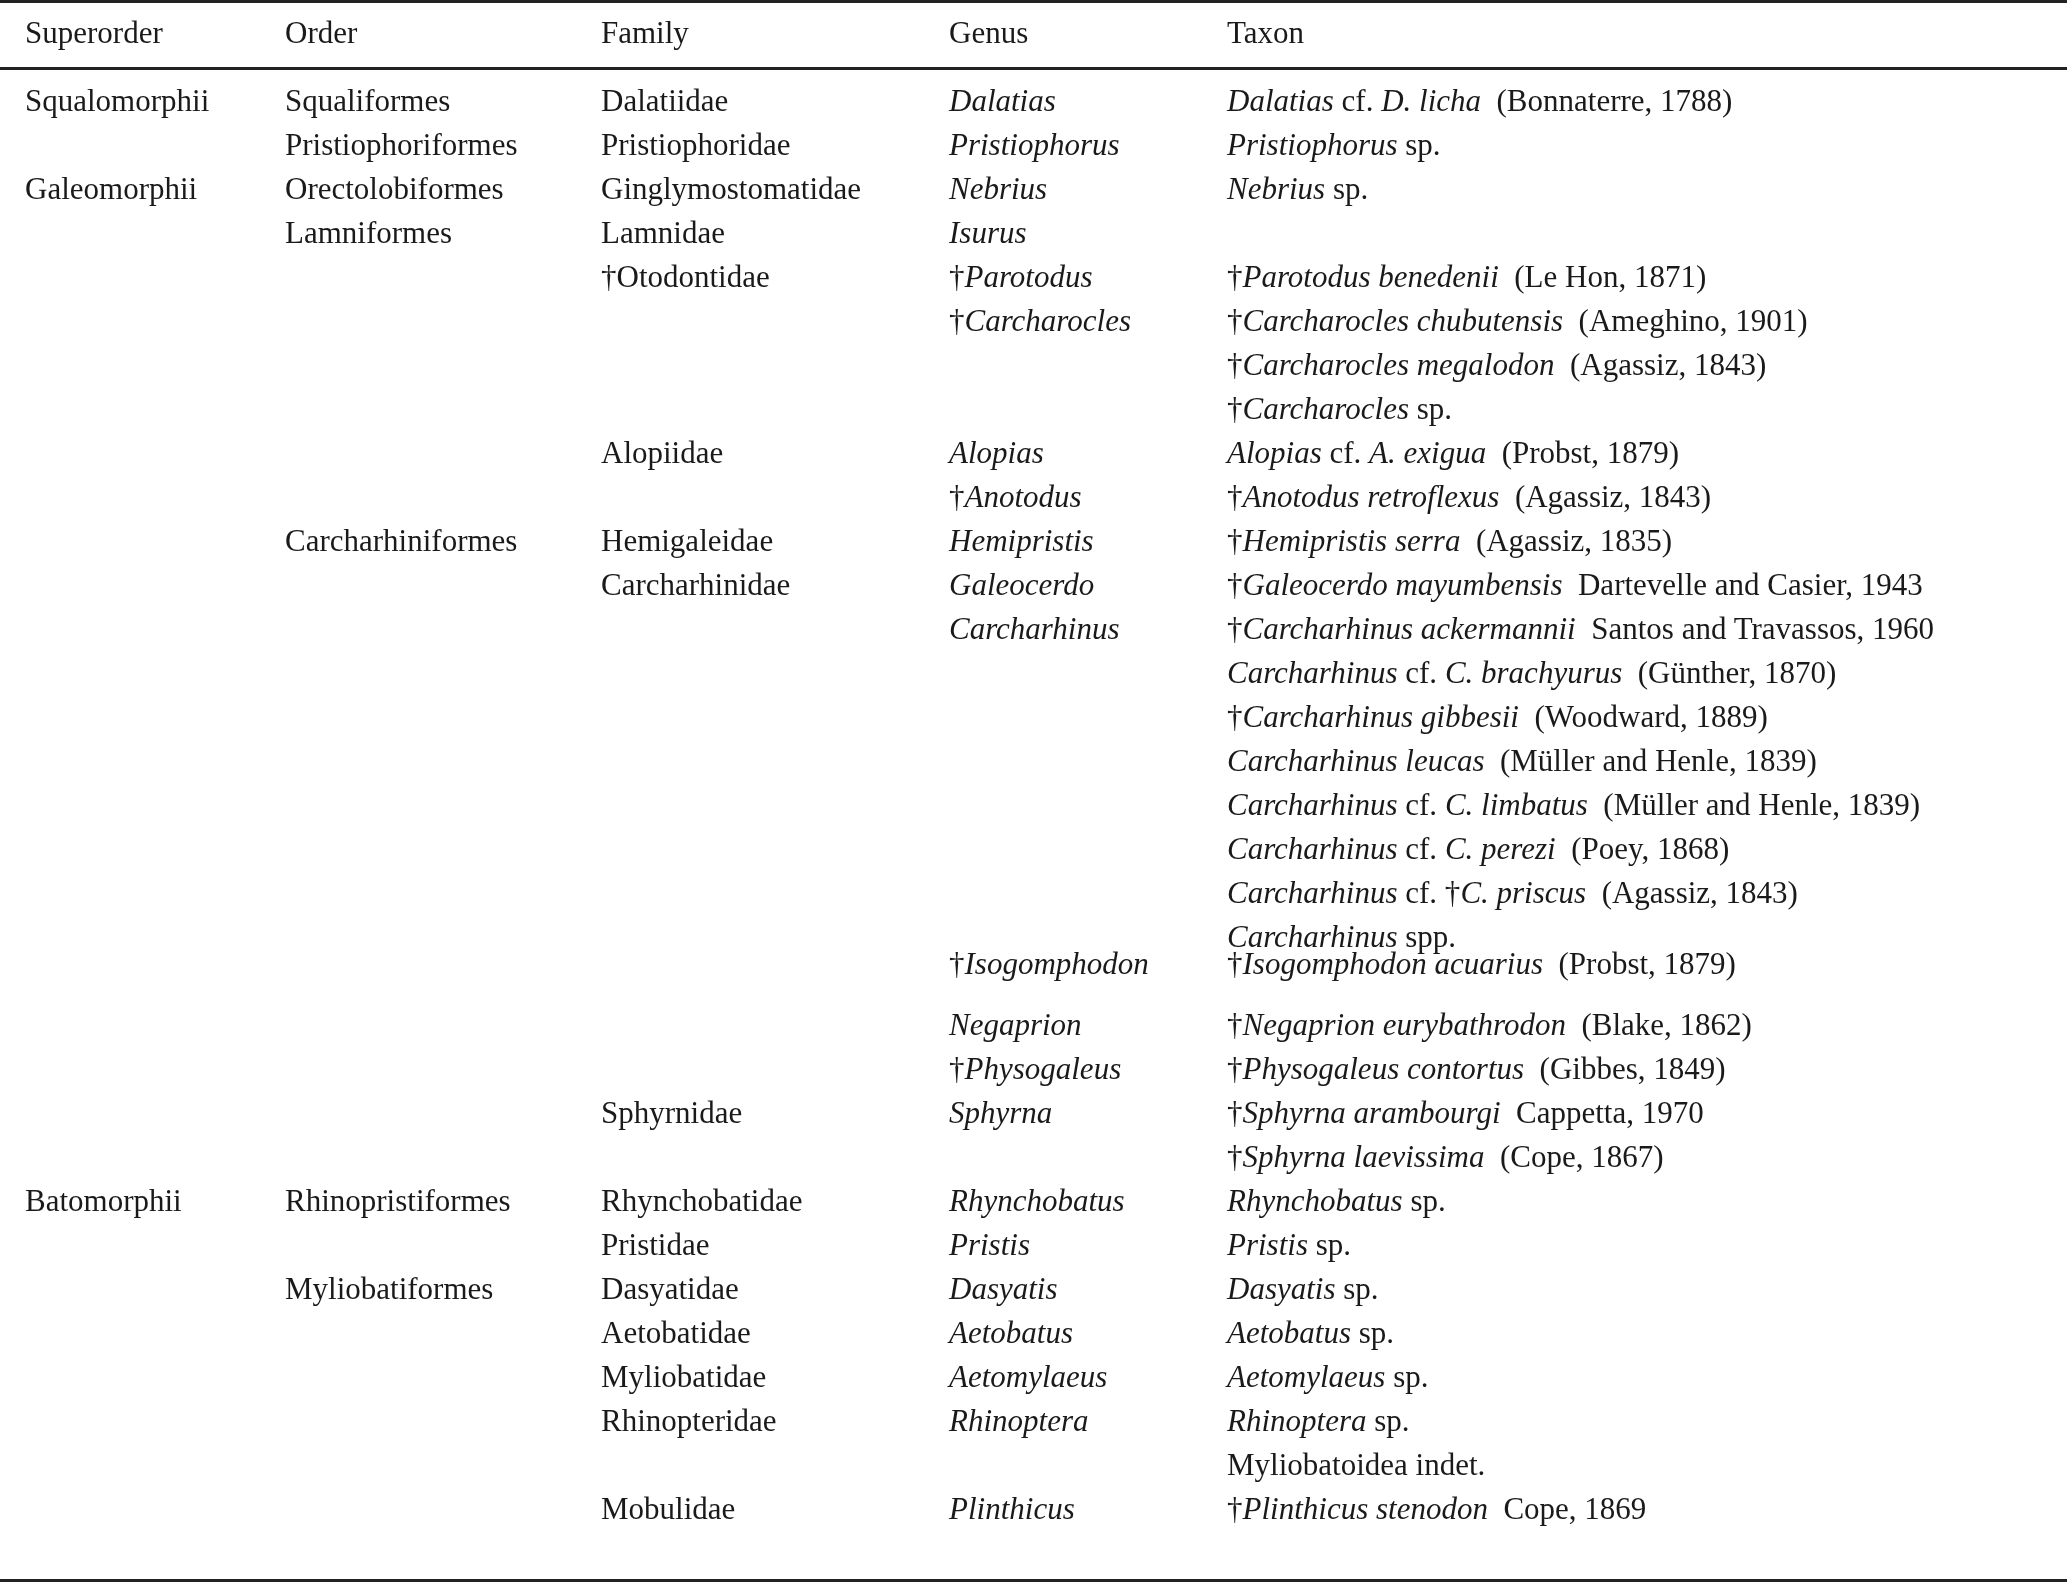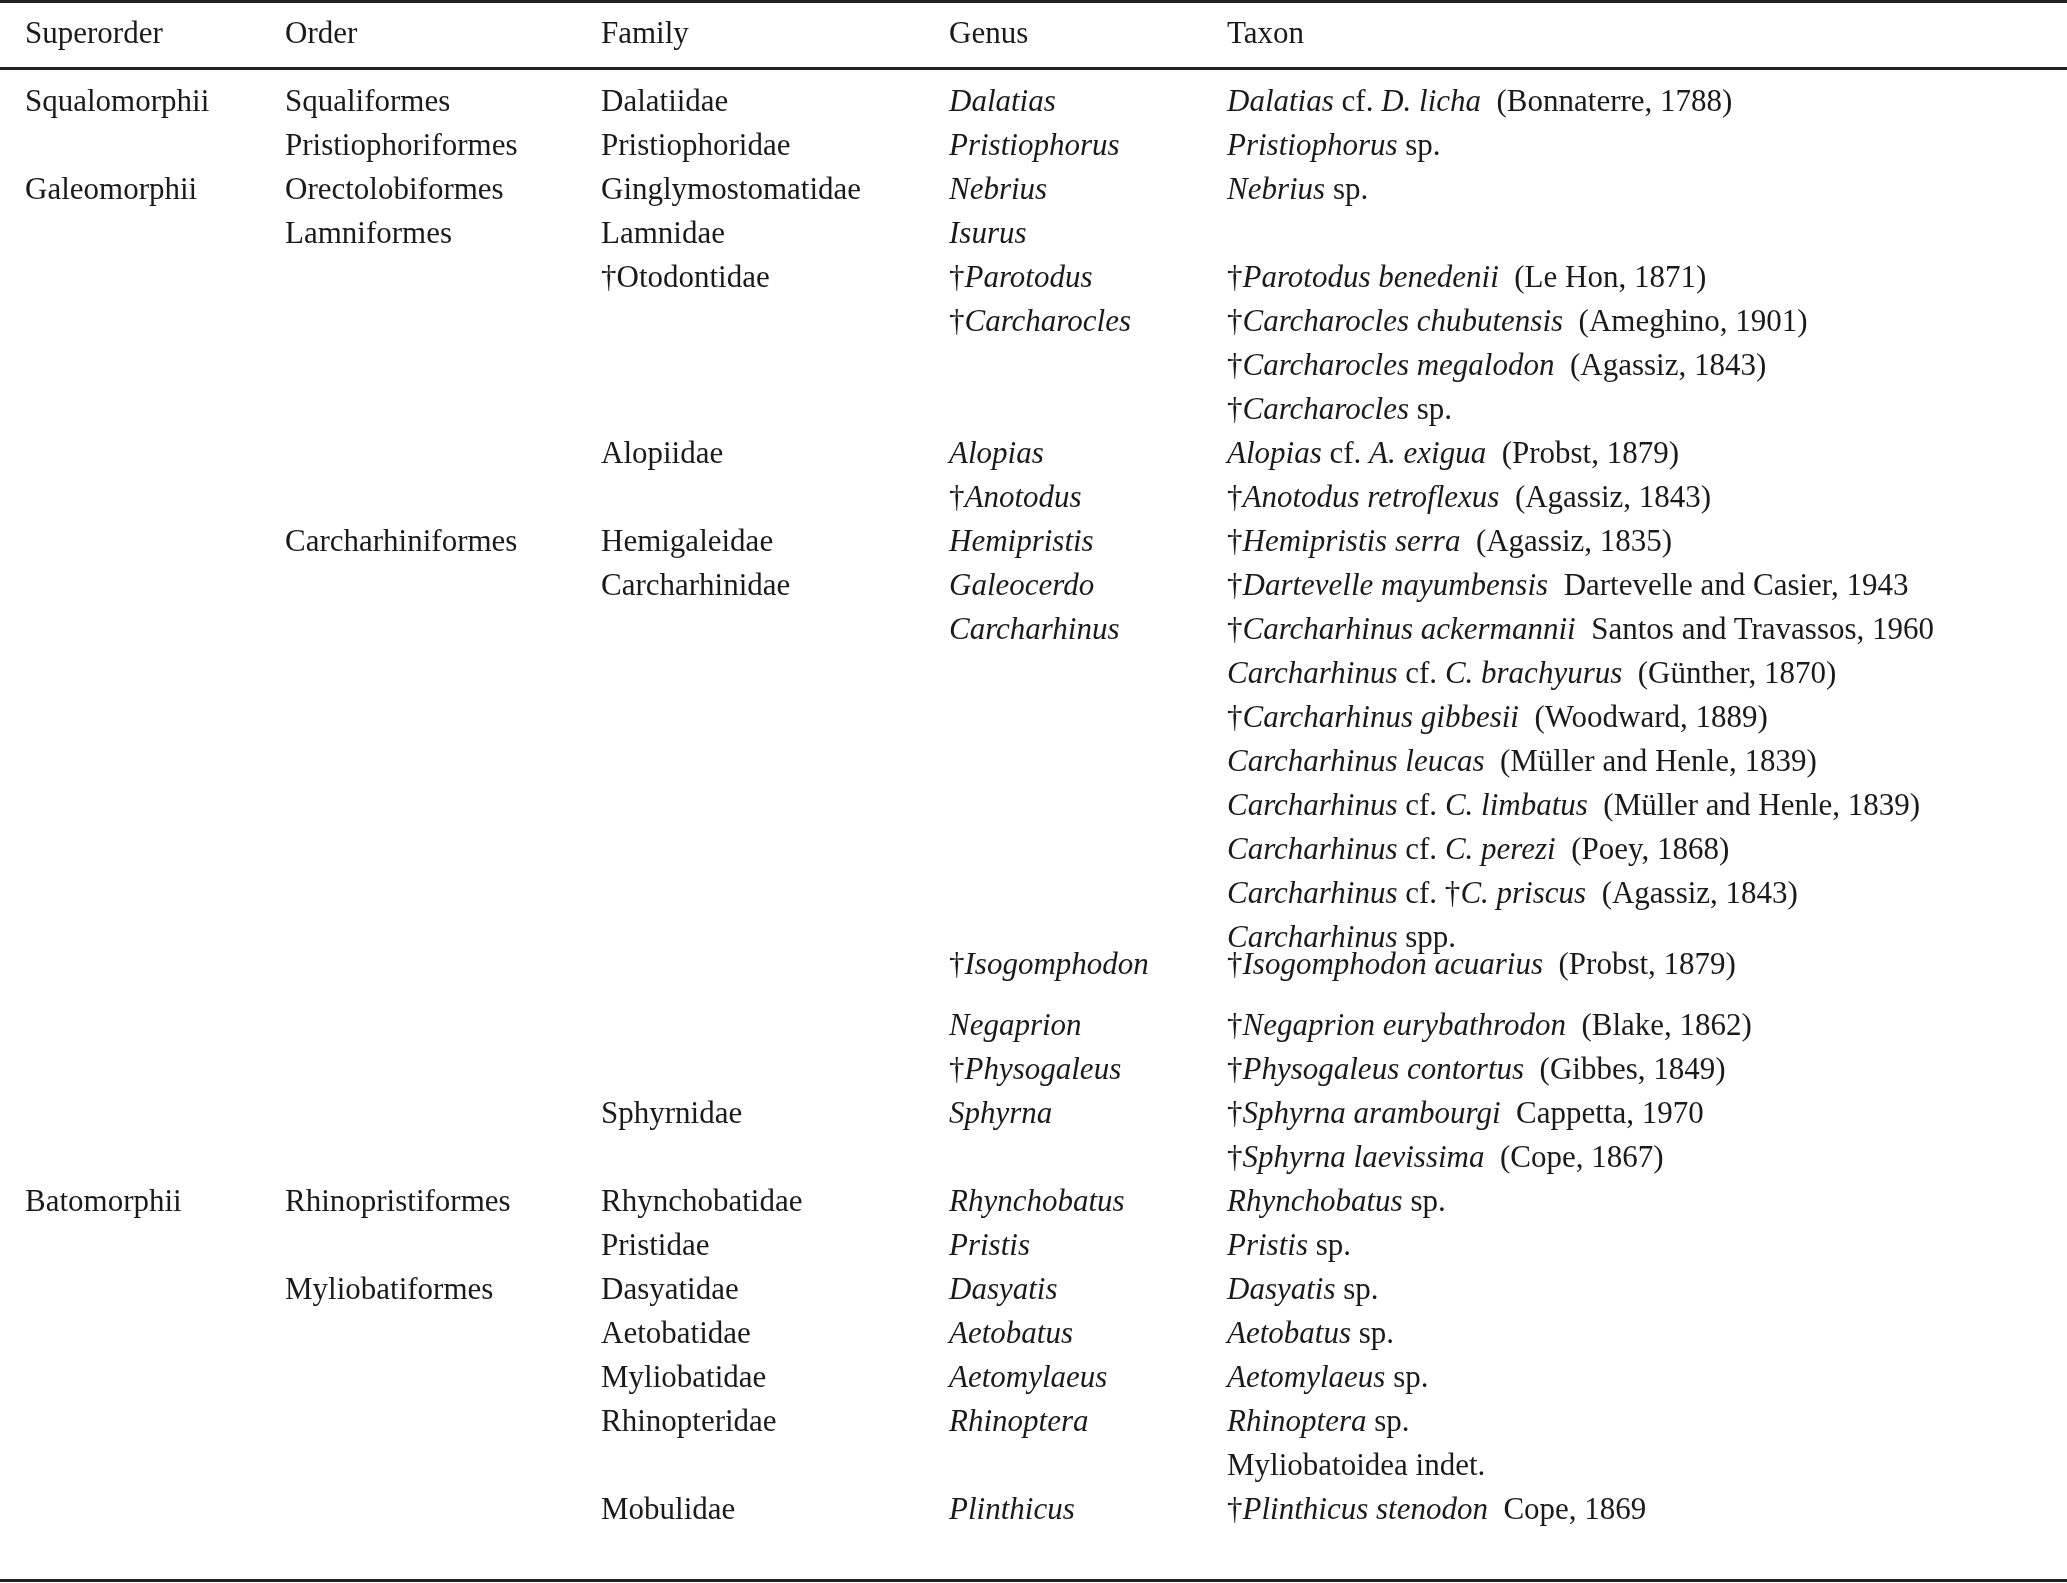--- a/index.html
+++ b/index.html
@@ -138,21 +138,21 @@
       <span class="cell c-order">Carcharhiniformes</span>
       <span class="cell c-family">Hemigaleidae</span>
       <span class="cell c-genus"><span class="it">Hemipristis</span></span>
       <span class="cell c-taxon"><span class="rm" style="white-space: pre;">†</span><span class="it" style="white-space: pre;">Hemipristis serra</span><span class="rm" style="white-space: pre;">  (Agassiz, 1835)</span></span>
     </div>
     <div class="row" style="top: 563px;">
       <span class="cell c-super"></span>
       <span class="cell c-order"></span>
       <span class="cell c-family">Carcharhinidae</span>
       <span class="cell c-genus"><span class="it">Galeocerdo</span></span>
-      <span class="cell c-taxon"><span class="rm" style="white-space: pre;">†</span><span class="it" style="white-space: pre;">Dartevelle mayumbensis</span><span class="rm" style="white-space: pre;">  Dartevelle and Casier, 1943</span></span>
+      <span class="cell c-taxon"><span class="rm" style="white-space: pre;">†</span><span class="it" style="white-space: pre;">Galeocerdo mayumbensis</span><span class="rm" style="white-space: pre;">  Dartevelle and Casier, 1943</span></span>
     </div>
     <div class="row" style="top: 607px;">
       <span class="cell c-super"></span>
       <span class="cell c-order"></span>
       <span class="cell c-family"></span>
       <span class="cell c-genus"><span class="it">Carcharhinus</span></span>
       <span class="cell c-taxon"><span class="rm" style="white-space: pre;">†</span><span class="it" style="white-space: pre;">Carcharhinus ackermannii</span><span class="rm" style="white-space: pre;">  Santos and Travassos, 1960</span></span>
     </div>
     <div class="row" style="top: 651px;">
       <span class="cell c-super"></span>

